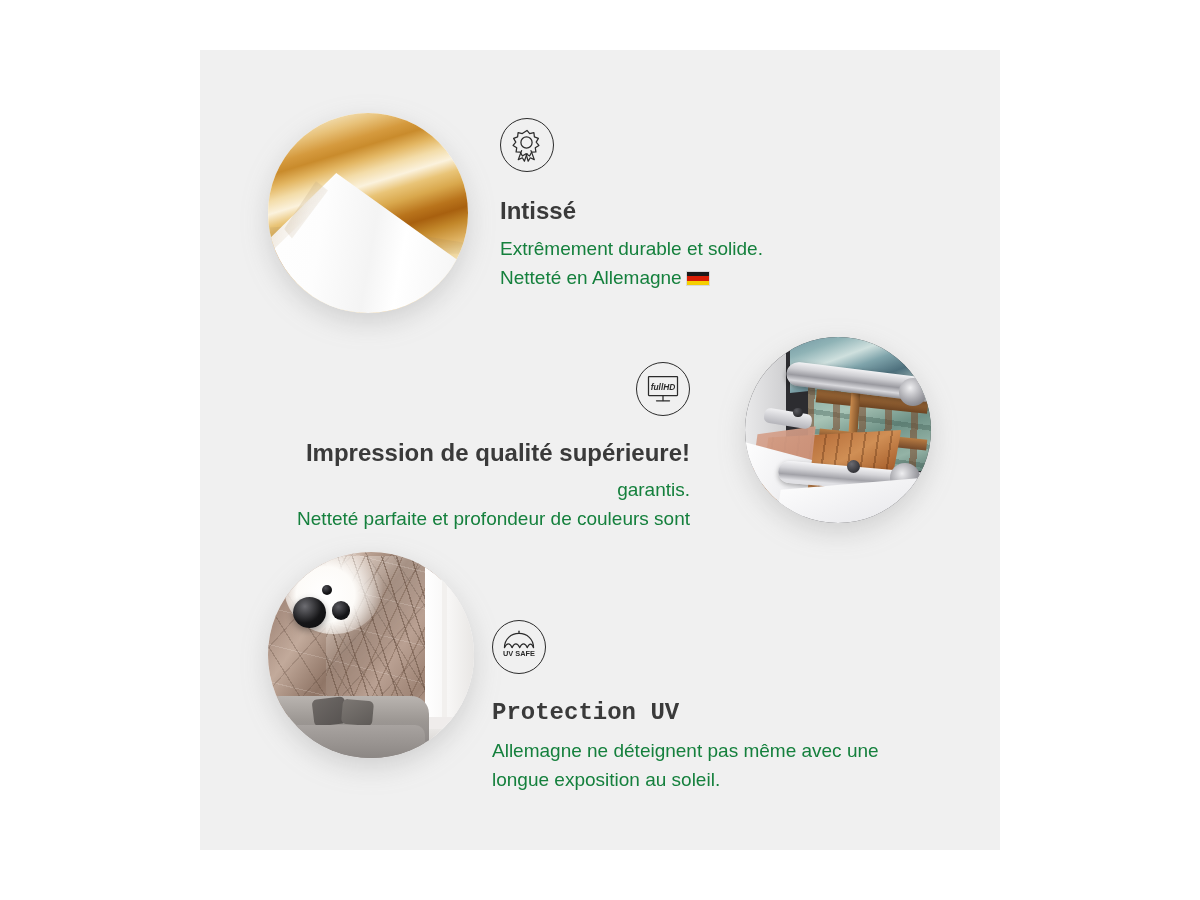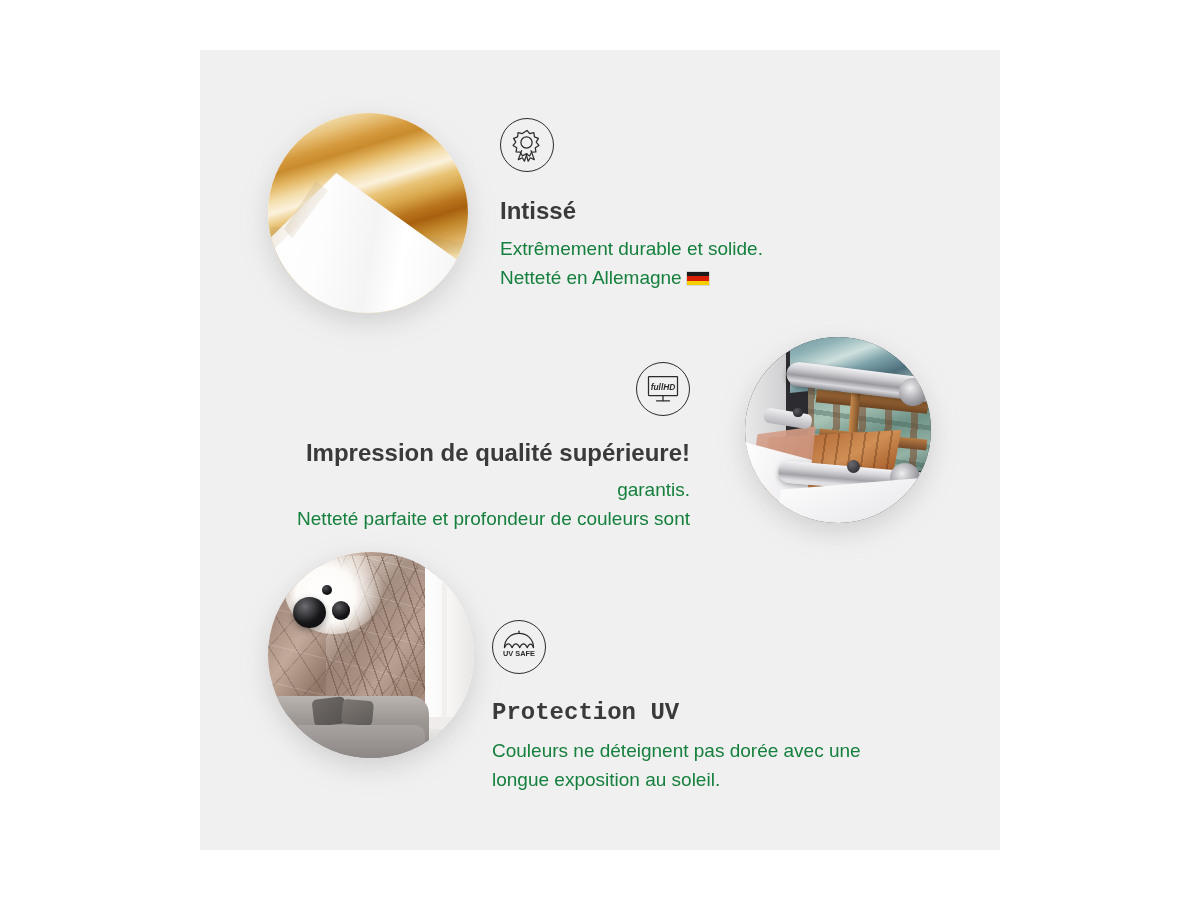--- a/index.html
+++ b/index.html
@@ -437,18 +437,18 @@
         <path d="M19.7 17.5 C22.1 12.6 24.9 12.6 27.3 17.5"></path>
         <path d="M27.3 17.5 C29.2 12.9 31.8 12.9 33.5 17.5"></path>
         <path d="M19 3.4 L19 1.2"></path>
         <text x="19" y="26.3" font-family="'Liberation Sans', sans-serif" font-size="7.4" font-weight="bold" fill="#2b2b2b" stroke="none" text-anchor="middle">UV SAFE</text>
       </svg>
     </div>
 
     <div class="f-title" style="margin-top:24px;font-family:Liberation Mono, monospace;">Protection UV</div>
 
     <div class="f-body" style="margin-top:9px;">
-      <div>Couleurs ne déteignent pas dorée avec une</div>
+      <div>Allemagne ne déteignent pas même avec une</div>
       <div>longue exposition au soleil.</div>
     </div>
   </div>
 
 </div>
 
 </body></html>

